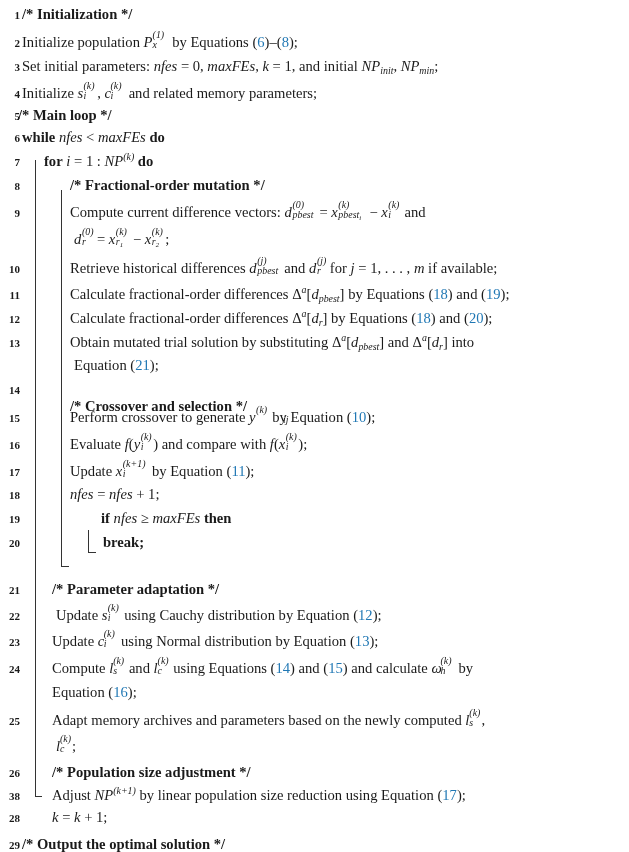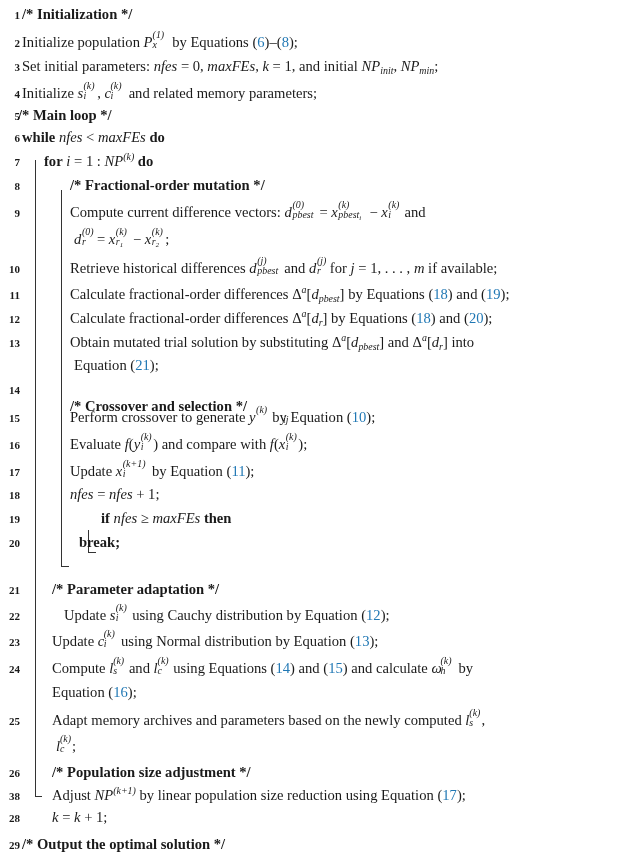--- a/index.html
+++ b/index.html
@@ -128,31 +128,31 @@
     <span class="txt" style="left:70px;"><span class="i">nfes</span><span> = </span><span class="i">nfes</span><span> + 1;</span></span>
   </div>
 
   <div class="ln" style="top:509px;">
     <span class="num" style="top:1px;">19</span>
     <span class="txt" style="left:70px;margin-left:31px;"><span class="b">if</span> <span class="i">nfes</span><span> ≥ </span><span class="i">maxFEs</span> <span class="b">then</span></span>
   </div>
 
   <div class="ln" style="top:533px;">
     <span class="num" style="top:1px;">20</span>
-    <span class="txt b" style="left:79px;">break;</span>
+    <span class="txt b" style="left:103px;">break;</span>
   </div>
 
   <div class="ln" style="top:580px;">
     <span class="num" style="top:1px;">21</span>
     <span class="txt b" style="left:52px;">/* Parameter adaptation */</span>
   </div>
 
   <div class="ln" style="top:606px;">
     <span class="num" style="top:1px;">22</span>
-    <span class="txt" style="left:64px;"><span>Update </span><span class="ss i"><span>s</span><span class="u" style="left:6px;">(k)</span><span class="d" style="left:6px;">i</span></span><span style="display:inline-block;width:13px;"></span><span> using Cauchy distribution by Equation (</span><a class="ref">12</a><span>);</span></span>
+    <span class="txt" style="left:56px;"><span>Update </span><span class="ss i"><span>s</span><span class="u" style="left:6px;">(k)</span><span class="d" style="left:6px;">i</span></span><span style="display:inline-block;width:13px;"></span><span> using Cauchy distribution by Equation (</span><a class="ref">12</a><span>);</span></span>
   </div>
 
   <div class="ln" style="top:632px;">
     <span class="num" style="top:1px;">23</span>
     <span class="txt" style="left:52px;"><span>Update </span><span class="ss i"><span>c</span><span class="u" style="left:6px;">(k)</span><span class="d" style="left:6px;">i</span></span><span style="display:inline-block;width:13px;"></span><span> using Normal distribution by Equation (</span><a class="ref">13</a><span>);</span></span>
   </div>
 
   <div class="ln" style="top:659px;">
     <span class="num" style="top:1px;">24</span>
     <span class="txt" style="left:52px;"><span>Compute </span><span class="ss i"><span>l</span><span class="u" style="left:4px;">(k)</span><span class="d" style="left:4px;">s</span></span><span style="display:inline-block;width:12px;"></span><span> and </span><span class="ss i"><span>l</span><span class="u" style="left:4px;">(k)</span><span class="d" style="left:4px;">c</span></span><span style="display:inline-block;width:12px;"></span><span> using Equations (</span><a class="ref">14</a><span>) and (</span><a class="ref">15</a><span>) and calculate </span><span class="ss i"><span>ω</span><span class="u" style="left:9px;">(k)</span><span class="d" style="left:9px;">h</span></span><span style="display:inline-block;width:13px;"></span><span> by</span></span>

